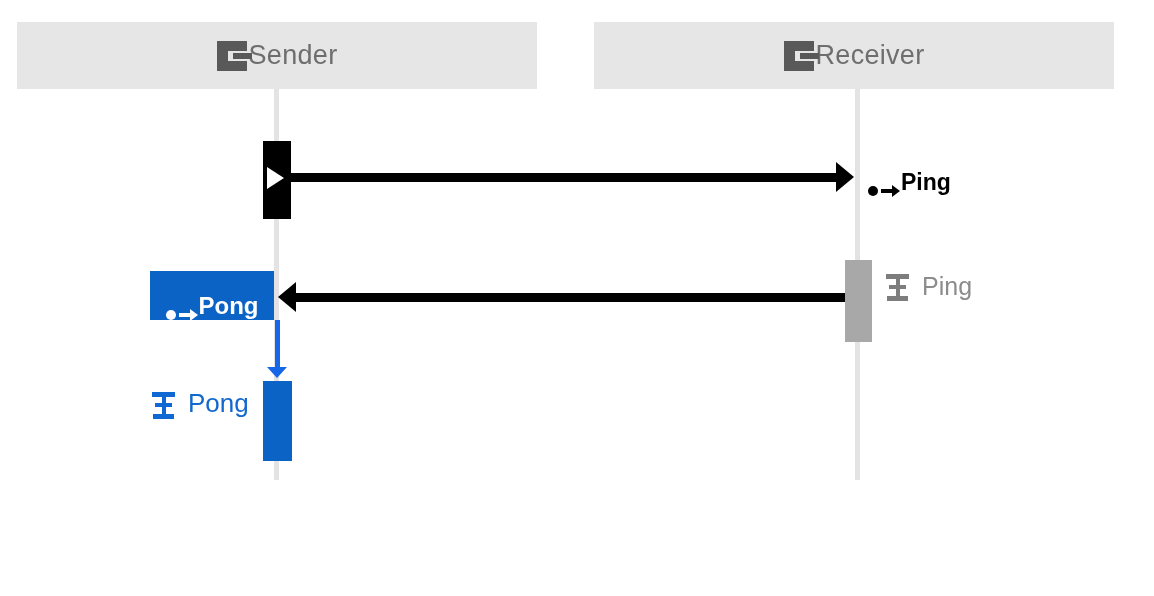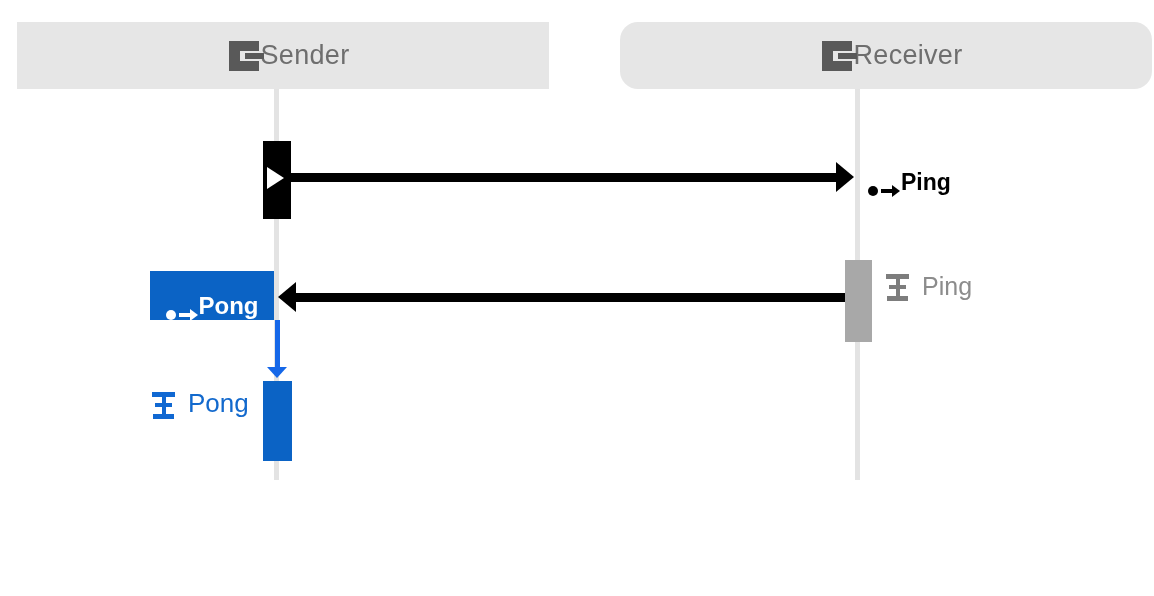--- a/index.html
+++ b/index.html
@@ -3,21 +3,21 @@
 <meta charset="utf-8">
 <style>
   html,body{margin:0;padding:0;background:#fff;}
   .canvas{
     position:relative;width:1154px;height:596px;background:#ffffff;overflow:hidden;
     font-family:"Liberation Sans", sans-serif;
   }
   
   .lane-header{
     position:absolute;top:22px;width:520px;height:67px;background:#e6e6e6;
-    display:flex;align-items:center;justify-content:center;gap:2px;padding-left:12px;
+    display:flex;align-items:center;justify-content:center;gap:2px;
   }
   .lane-label{font-size:27px;color:#6e6e6e;letter-spacing:.3px;}
   .endpoint-icon{position:relative;width:30px;height:30px;background:#595959;flex:0 0 auto;}
   .endpoint-icon .slot{position:absolute;right:0;top:10px;width:19px;height:10px;background:#e6e6e6;}
   .endpoint-icon .plug{position:absolute;right:-5px;top:12px;width:19px;height:6px;background:#595959;}
   
   .lifeline{position:absolute;top:89px;width:5px;height:391px;background:#e3e3e3;}
   
   .activation{position:absolute;}
   .act-black{left:263px;top:141px;width:28px;height:78px;background:#000000;}
@@ -62,21 +62,21 @@
 
 <div class="canvas">
 
   <div class="lane-header" style="left:17px;">
     <span class="endpoint-icon">
         <span class="slot"></span>
         <span class="plug"></span>
       </span>
     <span class="lane-label">Sender</span>
   </div>
-  <div class="lane-header" style="left:620px;border-radius:18px;">
+  <div class="lane-header" style="left:594px;">
     <span class="endpoint-icon">
         <span class="slot"></span>
         <span class="plug"></span>
       </span>
     <span class="lane-label">Receiver</span>
   </div>
 
   <div class="lifeline" style="left:274px;"></div>
   <div class="lifeline" style="left:855px;"></div>
 

